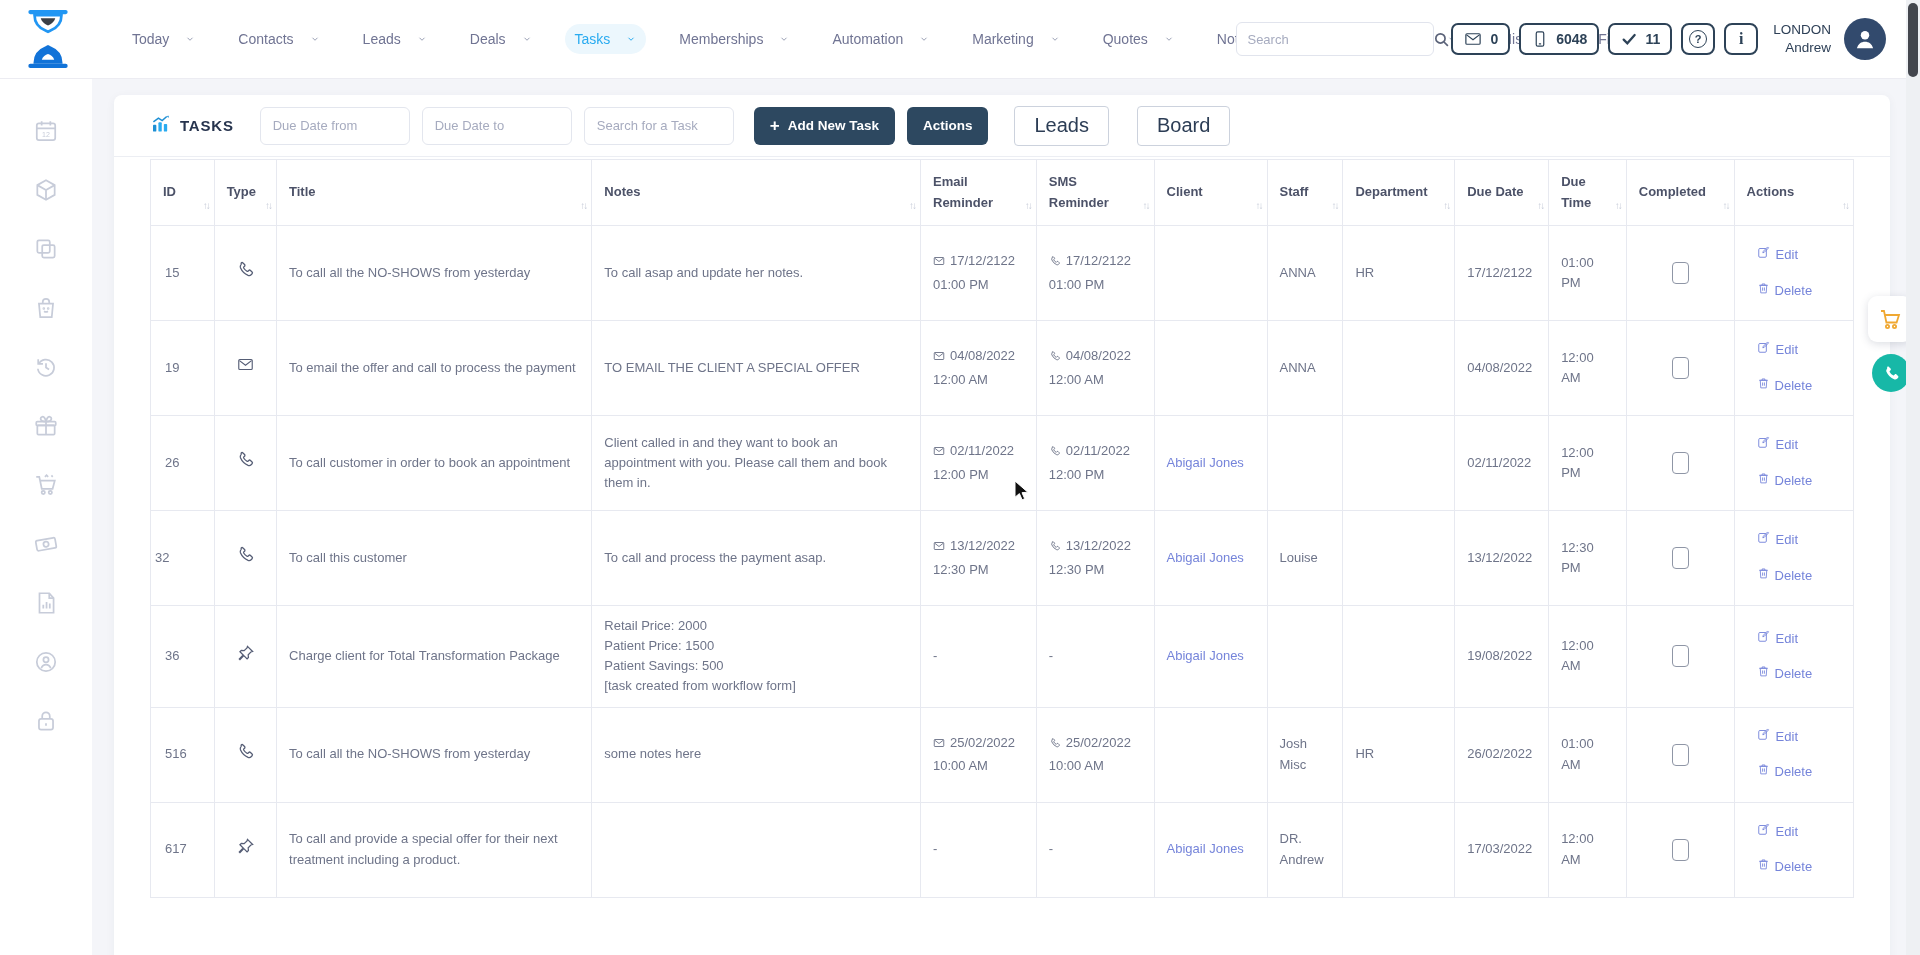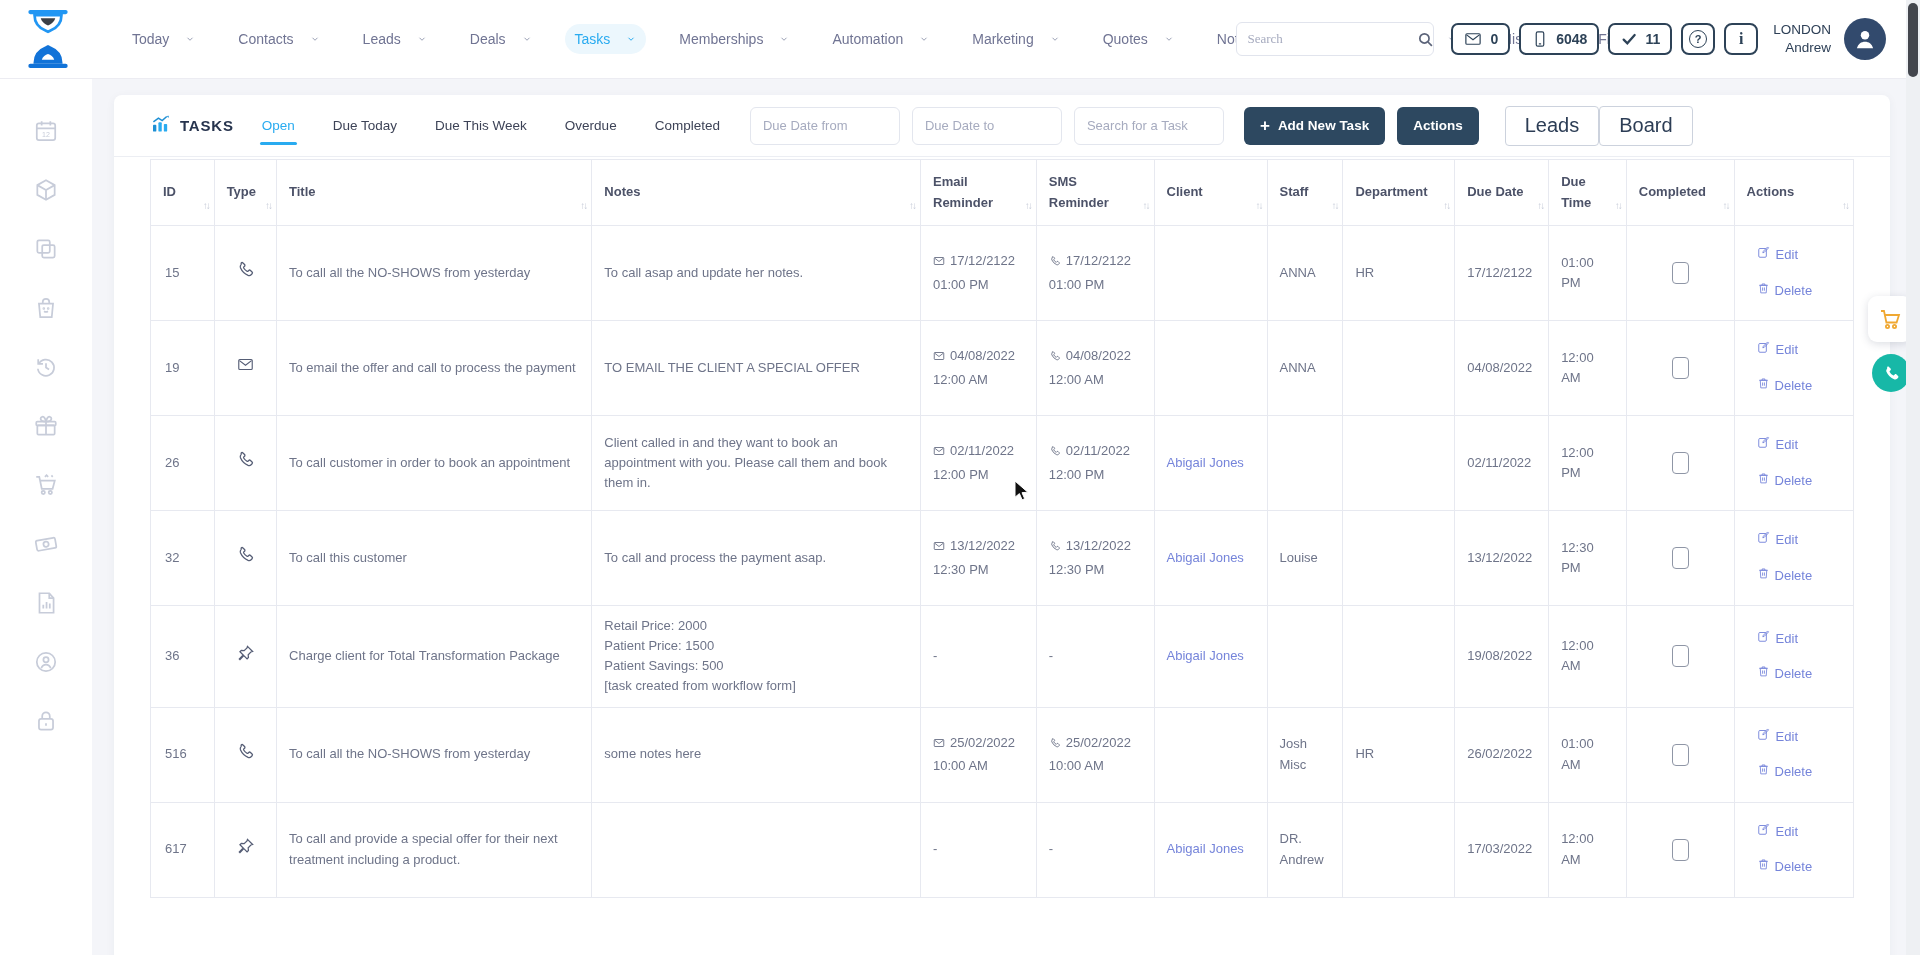--- a/index.html
+++ b/index.html
@@ -14,21 +14,21 @@
   .nav { position:absolute; left:122px; top:0; height:78px; display:flex; align-items:center; gap:23px; }
   .nav-item { display:flex; align-items:center; gap:16px; color:#707493; font-size:14px; cursor:pointer;
               padding:7px 10px; border-radius:16px; white-space:nowrap; }
   .nav-item .chev { width:10px; height:10px; stroke:#9aa0b5; }
   .nav-item.active { color:#29abf0; background:#ecf7fd; }
   .nav-item.active .chev { stroke:#29abf0; }
   .top-right { position:absolute; right:34px; top:0; height:78px; display:flex; align-items:center; gap:9px; }
   .search-box { width:198px; height:34px; border:1px solid #e1e4ed; border-radius:6px; display:flex;
                 align-items:center; background:#fff; margin-right:8px; }
   .search-box input { flex:1; border:0; outline:none; padding:0 10px; font-size:13px; color:#737373;
-                      font-family:Liberation Serif, serif; background:transparent; }
+                      font-family:Liberation Sans, sans-serif; background:transparent; }
   .search-box input::placeholder { color:#a6abbf; }
   .search-ic { width:30px; display:flex; justify-content:center; color:#5b6379; }
   .badge { display:flex; align-items:center; gap:7px; border:2px solid #2d4257; border-radius:7px;
            padding:5px 10px; color:#2d4257; font-size:14px; font-weight:600; background:#fff; cursor:pointer; }
   .badge svg { color:#2d4257; }
   .sqbtn { width:34px; height:32px; border:2px solid #2d4257; border-radius:8px; background:#fff;
            display:flex; align-items:center; justify-content:center; color:#2d4257; cursor:pointer; }
   .qcirc { width:18px; height:18px; border:1.6px solid #2d4257; border-radius:50%; font-size:11px;
            display:flex; align-items:center; justify-content:center; font-weight:700; }
   .ibold { font-weight:800; font-size:16px; font-family:"Liberation Serif",serif; }
@@ -61,21 +61,21 @@
   .btn-navy { display:flex; align-items:center; gap:8px; background:#2d4860; color:#fff; border:0;
               border-radius:6px; height:38px; padding:0 16px; font-size:13.5px; font-weight:600;
               cursor:pointer; font-family:"Liberation Sans",sans-serif; }
   .btn-navy .plus { font-size:17px; font-weight:700; }
   .btn-add { margin-left:8px; }
   .btn-actions { margin-left:12px; }
   .btn-outline { background:#fff; border:1px solid #ccd2dd; border-radius:4px; color:#2c3d55;
                  font-size:20px; height:40px; padding:0 19px; cursor:pointer;
                  font-family:"Liberation Sans",sans-serif; }
   .btn-table { margin-left:26px; }
-  .btn-board { margin-left:0; }
+  .btn-board { margin-left:28px; }
 
   .entries { display:flex; align-items:center; gap:10px; color:#6e7489; font-size:13.5px;
              padding:24px 36px 16px; }
   .sel { display:flex; align-items:center; gap:8px; border:1px solid #dfe3ec; border-radius:5px;
          padding:6px 10px; color:#4c5268; cursor:pointer; }
   .updown { display:flex; flex-direction:column; font-size:6.5px; line-height:.9; color:#4c5268; }
 
   
   table { border-collapse:collapse; margin:2px 36px 0; table-layout:fixed; }
   th, td { border:1px solid #e7e9f0; }
@@ -347,27 +347,20 @@
           <svg width="21" height="20" viewBox="0 0 24 24">
             <rect x="3" y="13" width="4" height="8" rx="1" fill="#1d8fd4"></rect>
             <rect x="9.5" y="10" width="4" height="11" rx="1" fill="#29abf0"></rect>
             <rect x="16" y="12" width="4" height="9" rx="1" fill="#29abf0"></rect>
             <path d="M3.5 9.5l6-4.5 4.5 3 5.5-5" fill="none" stroke="#1d8fd4" stroke-width="1.8"></path>
             <path d="M19.5 2.5l2.5-.4-.4 2.6z" fill="#1d8fd4"></path>
             </svg>
         </span>
         <span>TASKS</span>
       </div>
-      <div class="tabs" id="tabs">
-          <div class="tab active">Open</div>
-          <div class="tab">Due Today</div>
-          <div class="tab">Due This Week</div>
-          <div class="tab">Overdue</div>
-          <div class="tab">Completed</div>
-        </div>
       <input class="inp" placeholder="Due Date from" style="">
       <input class="inp" placeholder="Due Date to" style="">
       <input class="inp" placeholder="Search for a Task" style="">
       <button class="btn-navy btn-add">
         <span class="plus">+</span>
         <span>Add New Task</span>
       </button>
       <button class="btn-navy btn-actions">Actions</button>
       <button class="btn-outline btn-table">Leads</button>
       <button class="btn-outline btn-board">Board</button>
@@ -577,21 +570,21 @@
                     <svg viewBox="0 0 24 24" fill="none" stroke="currentColor" stroke-width="1.6" width="13" height="14">
                       <path d="M4 7h16M9.5 7V4.5h5V7"></path>
                       <path d="M6 7l1 14h10l1-14z"></path>
                       <path d="M10.3 11v6M13.7 11v6"></path>
                     </svg>
                   </span>Delete</span>
               </div>
             </td>
           </tr>
           <tr class="trow">
-            <td style="padding-left:14px">32</td>
+            <td style="padding-left:4px">32</td>
             <td class="c"><span class="type-ic" style="display:inline-flex">
                 <svg viewBox="0 0 24 24" fill="none" stroke="currentColor" stroke-width="1.6" width="19" height="19">
                   <path d="M6.6 3.7c.6-.6 1.6-.6 2.2 0l2 2c.6.6.6 1.6 0 2.2l-1 1c-.3.3-.3.8-.1 1.2a12 12 0 004.2 4.2c.4.2.9.2 1.2-.1l1-1c.6-.6 1.6-.6 2.2 0l2 2c.6.6.6 1.6 0 2.2l-1.2 1.2c-1 1-2.5 1.3-3.8.8A19 19 0 015.6 9.7c-.5-1.3-.2-2.8.8-3.8z"></path>
                 </svg>
               </span></td>
             <td>To call this customer</td>
             <td>To call and process the payment asap.</td>
             <td>
               <div class="rem-line">
                 <span class="type-ic" style="display:flex">

